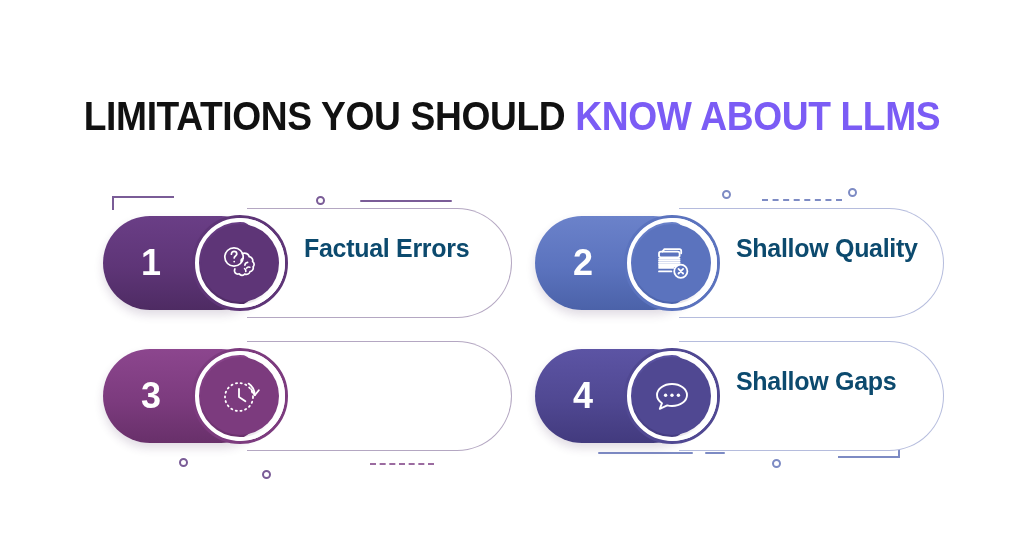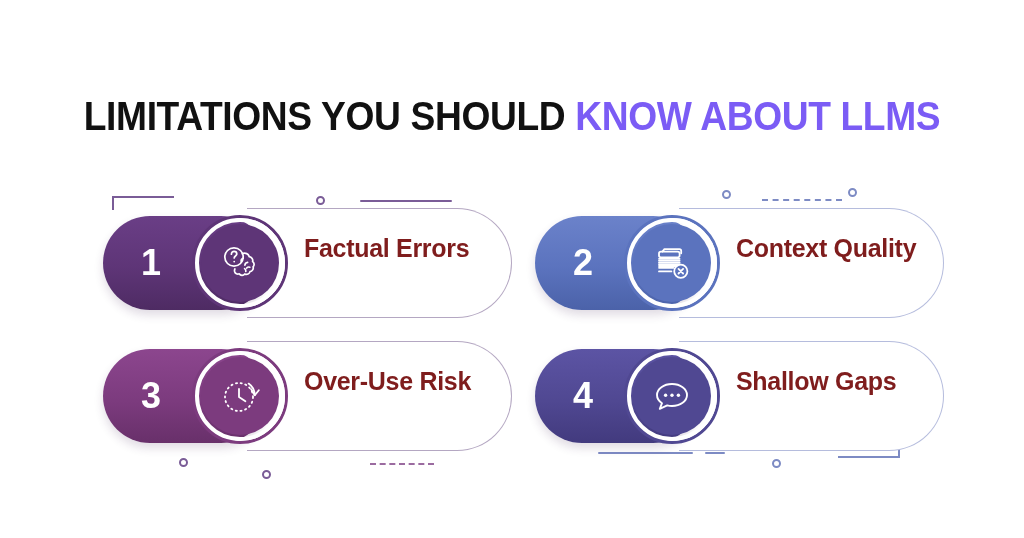--- a/index.html
+++ b/index.html
@@ -97,21 +97,21 @@
   .badge .disc svg { display: block; }
 
   
   .card-label {
     position: absolute;
     left: 212px; top: 0;
     height: 81px;
     display: flex; align-items: center;
     font-size: 25px;
     font-weight: 700;
-    color: #7f1d1d;
+    color: #0c4a6e;
     letter-spacing: -0.3px;
     white-space: nowrap;
     z-index: 3;
     text-align: right;
   }
 
   
   .deco { position: absolute; }
   .deco-line  { height: 0; border-top: 2.5px solid; border-radius: 2px; }
   .deco-dash  { height: 0; border-top: 2.5px dashed; }
@@ -185,21 +185,21 @@
             <path d="M13 16.4c0-1.0 0.9-1.8 2.0-1.8h16.6c1.1 0 2.0 0.8 2.0 1.8v2.2c0 1.0-0.9 1.8-2.0 1.8H15c-1.1 0-2-0.8-2-1.8z"></path>
             <path d="M16.4 14.6l2.0-2.4h15.0c1.0 0 1.8 0.8 1.8 1.7v2.4"></path>
             <path d="M13 23.6h20.6M13 27.2h20.6M13 30.8h14.4M13 34.4h12.4"></path>
             <path d="M13 21.8h20.6M13 25.4h20.6M13 29h20.6"></path>
             <circle cx="34.8" cy="34.2" r="6.6" fill="#5B73BE"></circle>
             <path d="M32.5 31.9l4.6 4.6M37.1 31.9l-4.6 4.6"></path>
           </svg>
         </span>
       </div>
     </div>
-    <div class="card-label">Context Quality</div>
+    <div class="card-label">Shallow Quality</div>
   </div>
 
   <div class="card c3">
     <div class="card-body"></div>
     <div class="pill" style="background:linear-gradient(180deg,#8C468E 0%,#7C3B7E 55%,#68306A 100%);">
       <span class="pill-num">3</span>
     </div>
     <div class="badge" style="color:#7C3B7E;">
       <div class="ring-outer"></div>
       <div class="ring-gap"></div>
@@ -207,21 +207,20 @@
         <span>
           <svg width="50" height="50" viewBox="0 0 50 50" fill="none" stroke="#ffffff" stroke-width="1.8" stroke-linecap="round" stroke-linejoin="round">
             <circle cx="24" cy="26" r="14" stroke-dasharray="1.2 3.6"></circle>
             <path d="M24 18v8l6.4 4.2"></path>
             <path d="M33.6 12.6c3.8 2.6 6.1 6.9 6.1 11.6"></path>
             <path d="M36.2 18.2l3.6 6.0 4.0-5.0" stroke-dasharray="none"></path>
           </svg>
         </span>
       </div>
     </div>
-    <div class="card-label">Over-Use Risk</div>
   </div>
 
   <div class="card c4">
     <div class="card-body"></div>
     <div class="pill" style="background:linear-gradient(180deg,#5C54A4 0%,#504892 55%,#423A7E 100%);">
       <span class="pill-num">4</span>
     </div>
     <div class="badge" style="color:#504892;">
       <div class="ring-outer"></div>
       <div class="ring-gap"></div>

